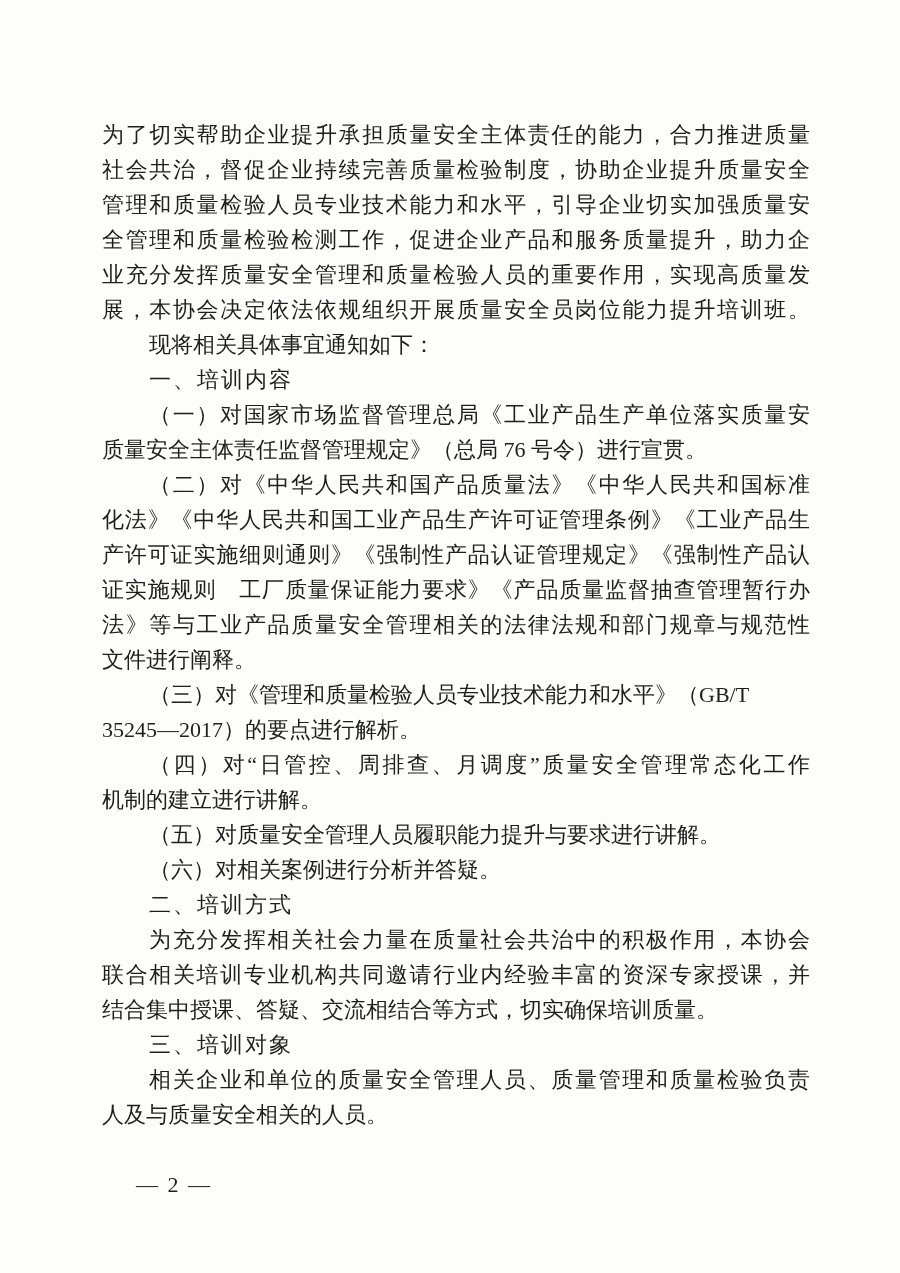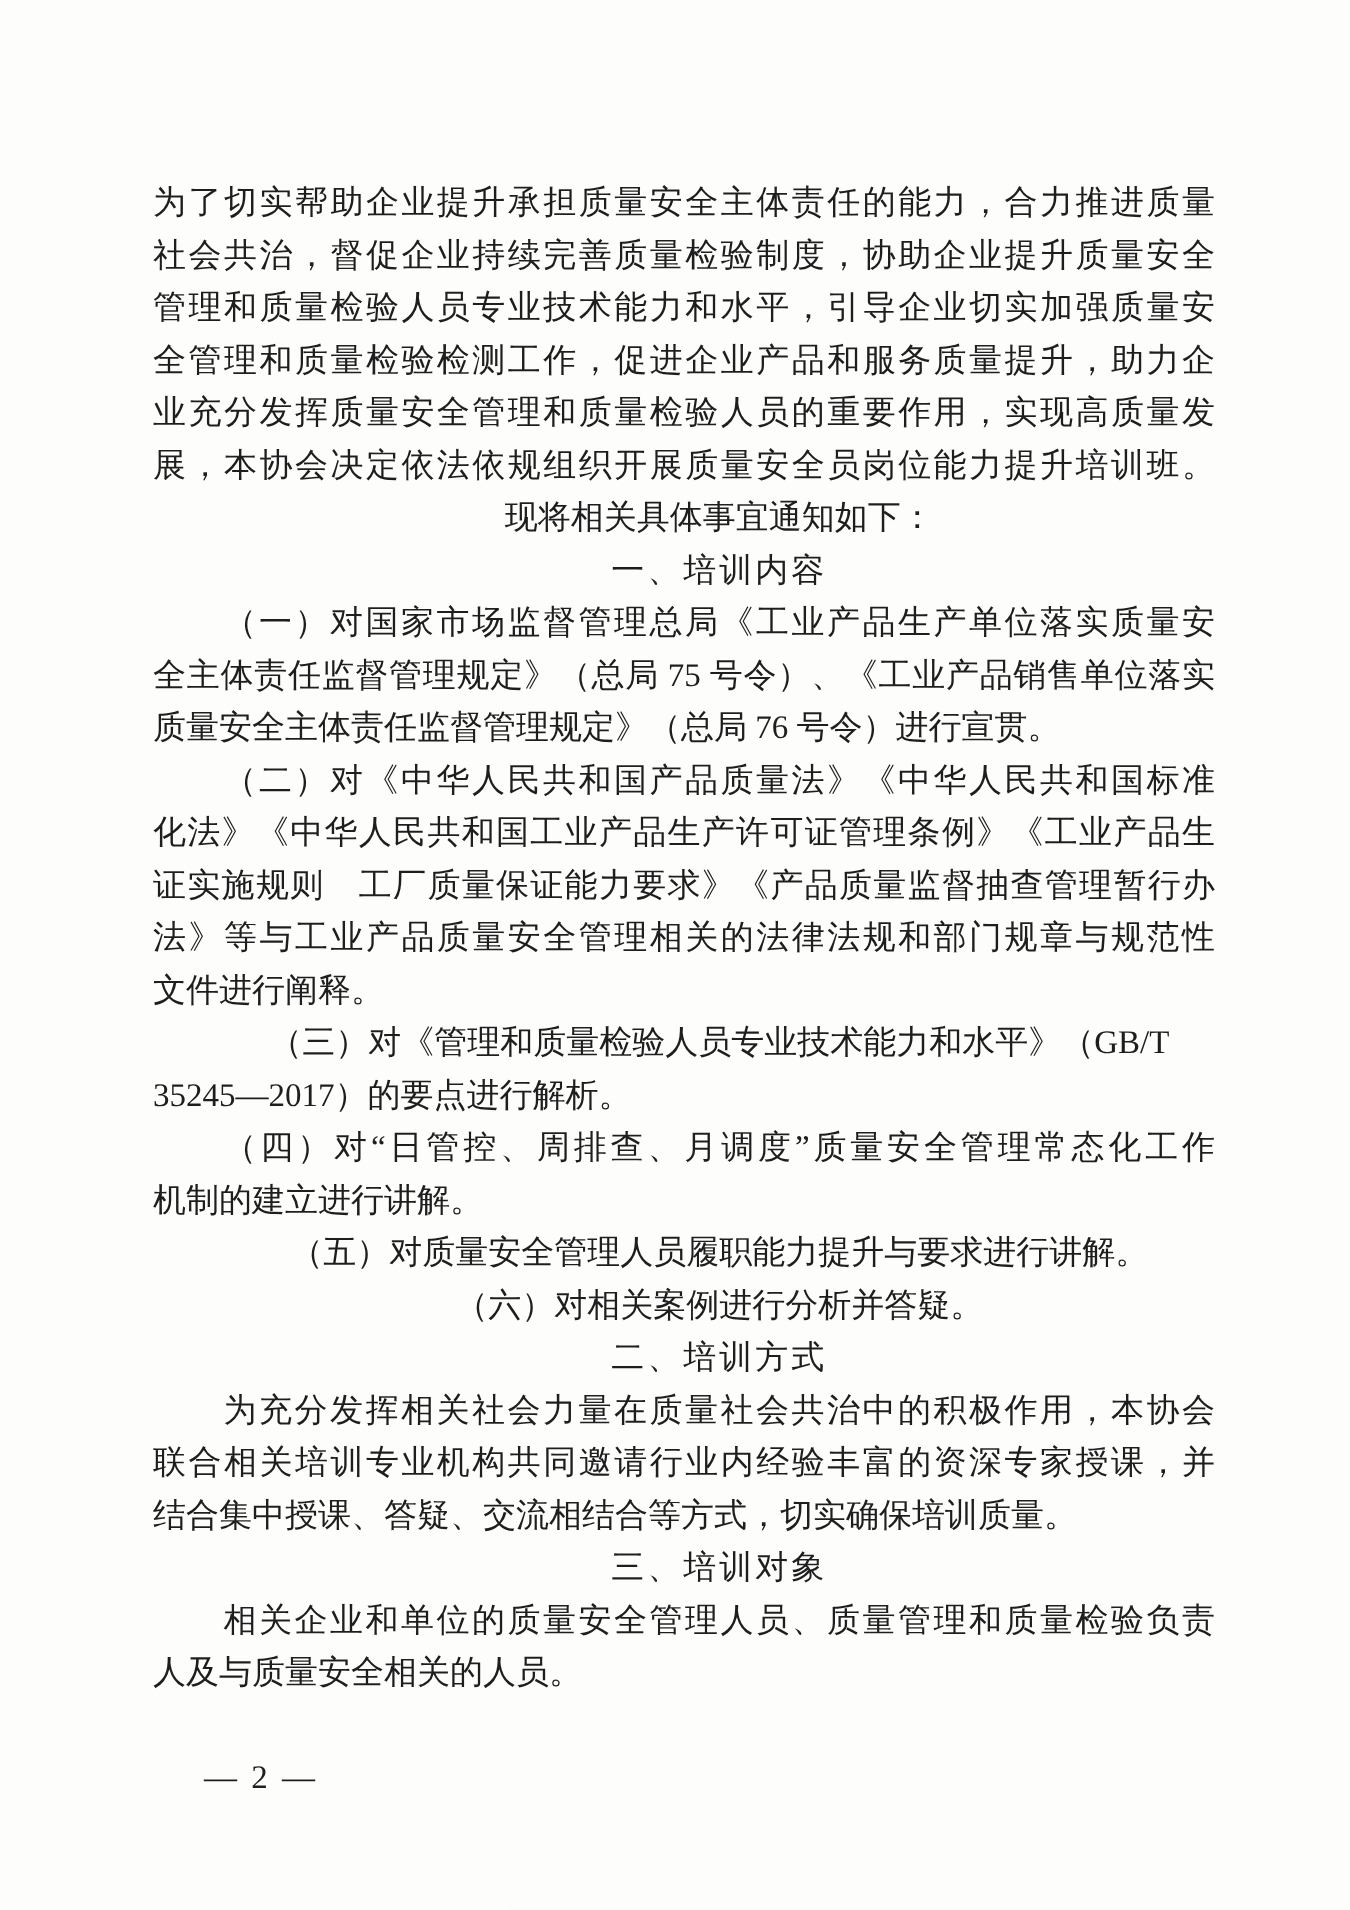--- a/index.html
+++ b/index.html
@@ -38,21 +38,20 @@
     color: var(--text-color);
   }
   .line.justify {
     white-space: normal;
     text-align: justify;
     text-align-last: justify;
     text-justify: inter-character;
   }
   .line.indent {
     padding-left: 47px;
-    text-align: center;
   }
   .line.heading {
     font-family: "Liberation Sans", sans-serif;
     font-weight: 400;
     letter-spacing: 2px;
   }
   .page-footer {
     position: absolute;
     left: 136px;
     top: 1170px;
@@ -70,24 +69,24 @@
   <div class="text-block">
       <div class="line justify">为了切实帮助企业提升承担质量安全主体责任的能力，合力推进质量</div>
       <div class="line justify">社会共治，督促企业持续完善质量检验制度，协助企业提升质量安全</div>
       <div class="line justify">管理和质量检验人员专业技术能力和水平，引导企业切实加强质量安</div>
       <div class="line justify">全管理和质量检验检测工作，促进企业产品和服务质量提升，助力企</div>
       <div class="line justify">业充分发挥质量安全管理和质量检验人员的重要作用，实现高质量发</div>
       <div class="line justify">展，本协会决定依法依规组织开展质量安全员岗位能力提升培训班。</div>
       <div class="line indent">现将相关具体事宜通知如下：</div>
       <div class="line indent heading">一、培训内容</div>
       <div class="line indent justify">（一）对国家市场监督管理总局《工业产品生产单位落实质量安</div>
-      <div class="line justify">全主体责任监督管理规定》（总局 75 号令）、《工业产品销售单位落实</div>
       <div class="line">质量安全主体责任监督管理规定》（总局 76 号令）进行宣贯。</div>
       <div class="line indent justify">（二）对《中华人民共和国产品质量法》《中华人民共和国标准</div>
       <div class="line justify">化法》《中华人民共和国工业产品生产许可证管理条例》《工业产品生</div>
+      <div class="line justify">产许可证实施细则通则》《强制性产品认证管理规定》《强制性产品认</div>
       <div class="line justify">证实施规则　工厂质量保证能力要求》《产品质量监督抽查管理暂行办</div>
       <div class="line justify">法》等与工业产品质量安全管理相关的法律法规和部门规章与规范性</div>
       <div class="line">文件进行阐释。</div>
       <div class="line indent">（三）对《管理和质量检验人员专业技术能力和水平》（GB/T</div>
       <div class="line">35245—2017）的要点进行解析。</div>
       <div class="line indent justify">（四）对“日管控、周排查、月调度”质量安全管理常态化工作</div>
       <div class="line">机制的建立进行讲解。</div>
       <div class="line indent">（五）对质量安全管理人员履职能力提升与要求进行讲解。</div>
       <div class="line indent">（六）对相关案例进行分析并答疑。</div>
       <div class="line indent heading">二、培训方式</div>

